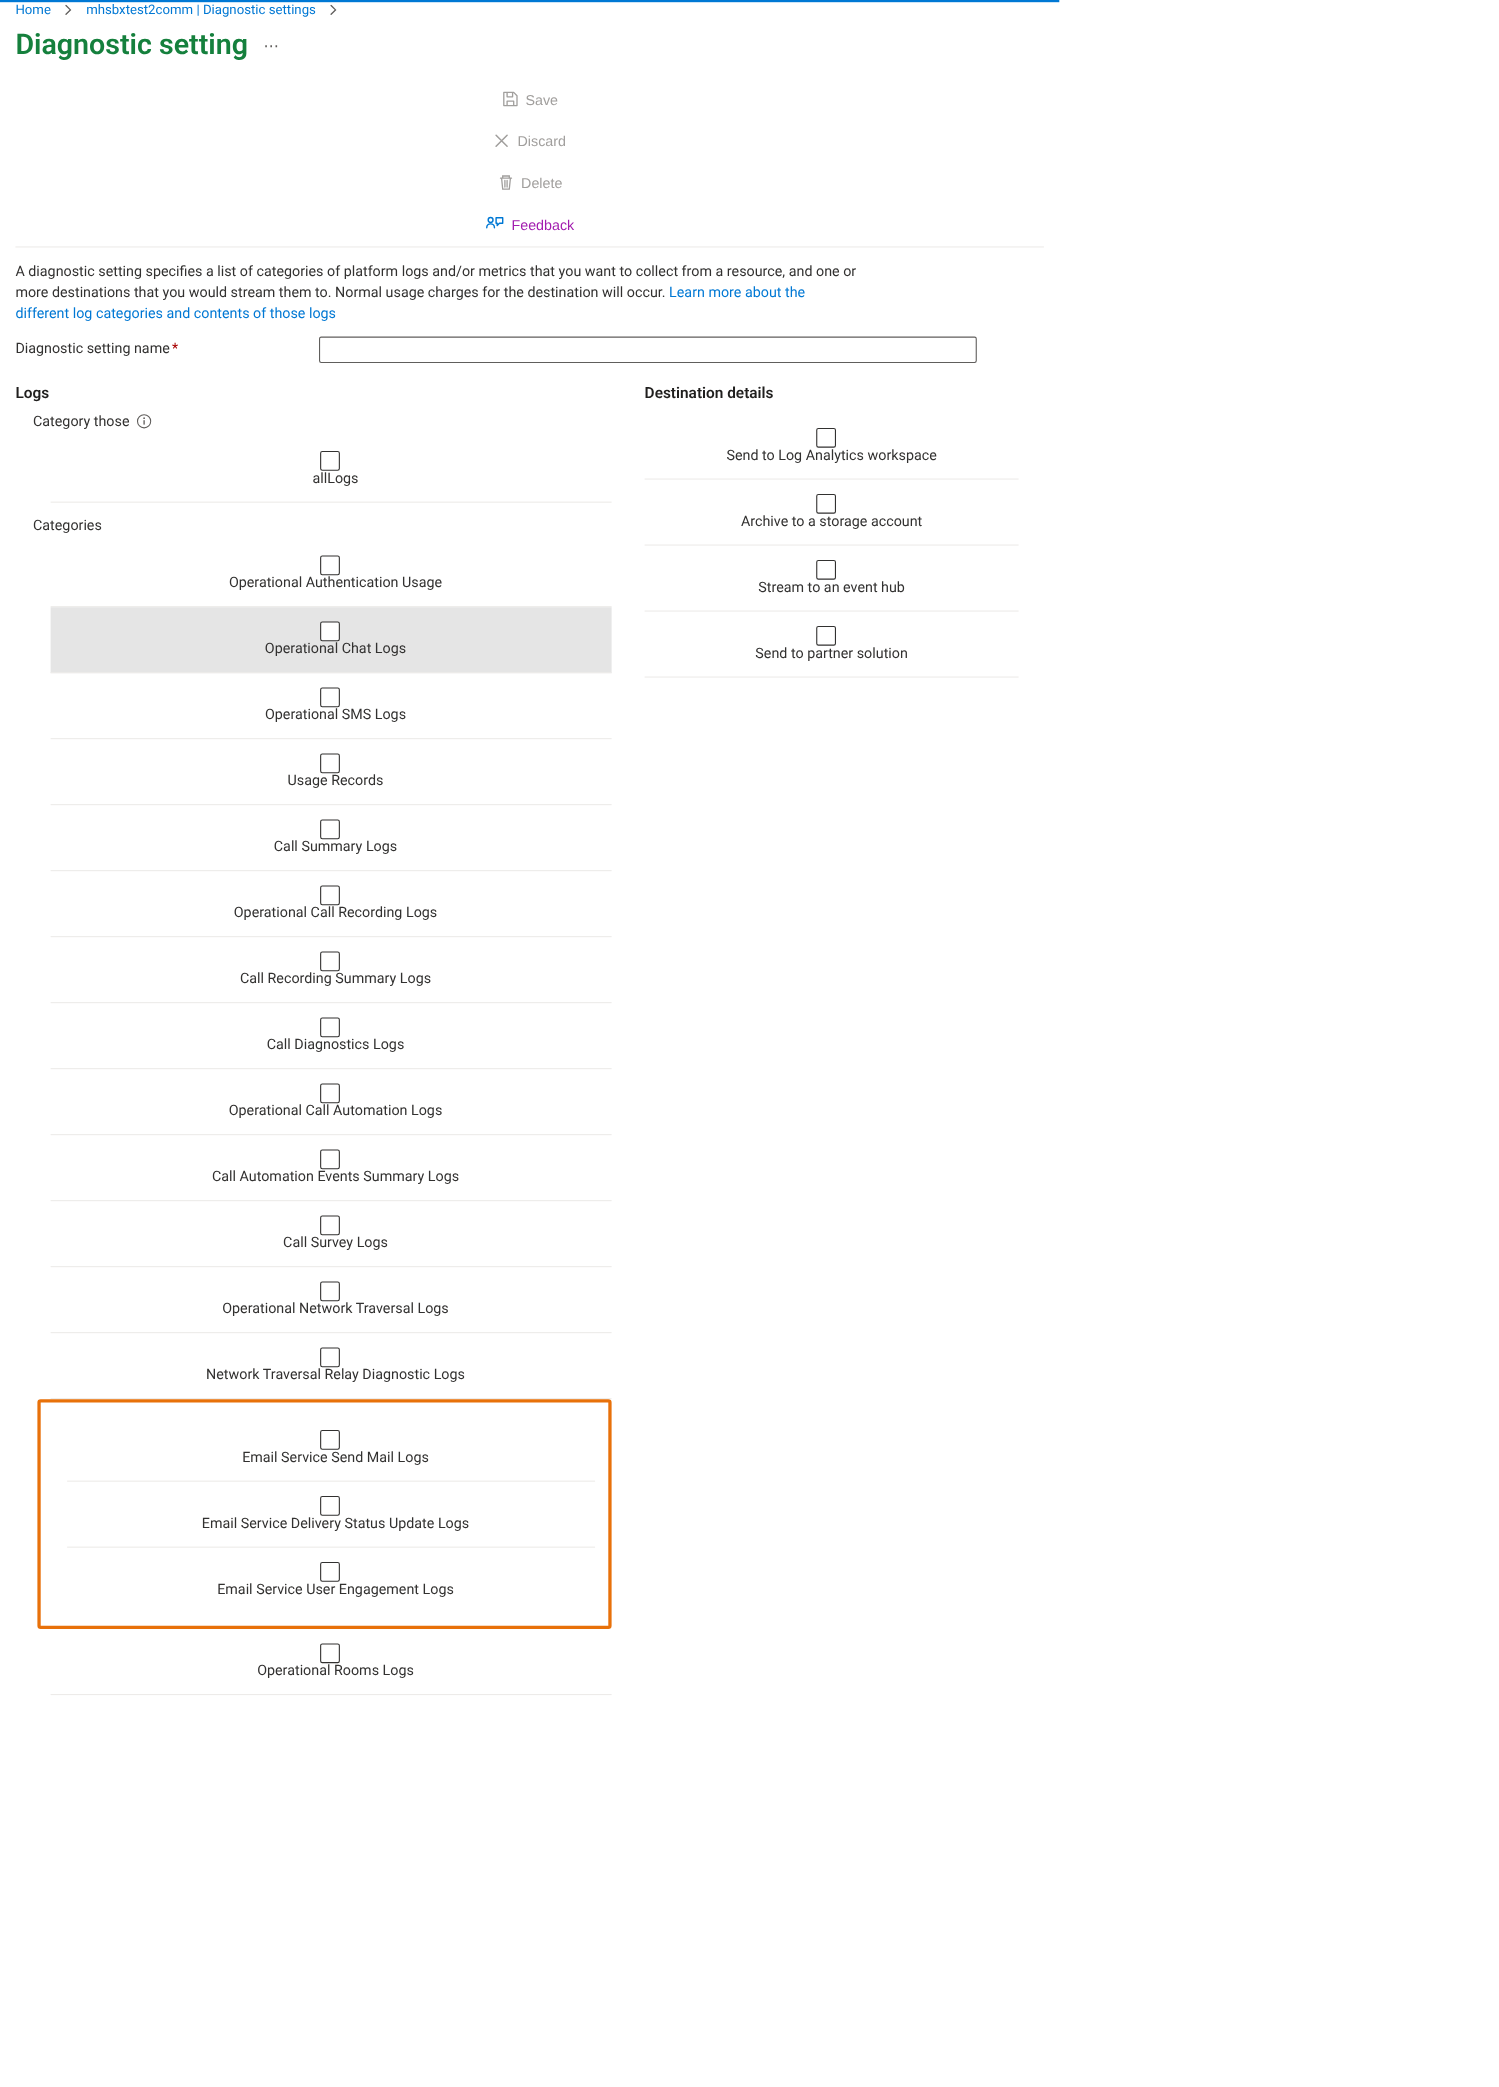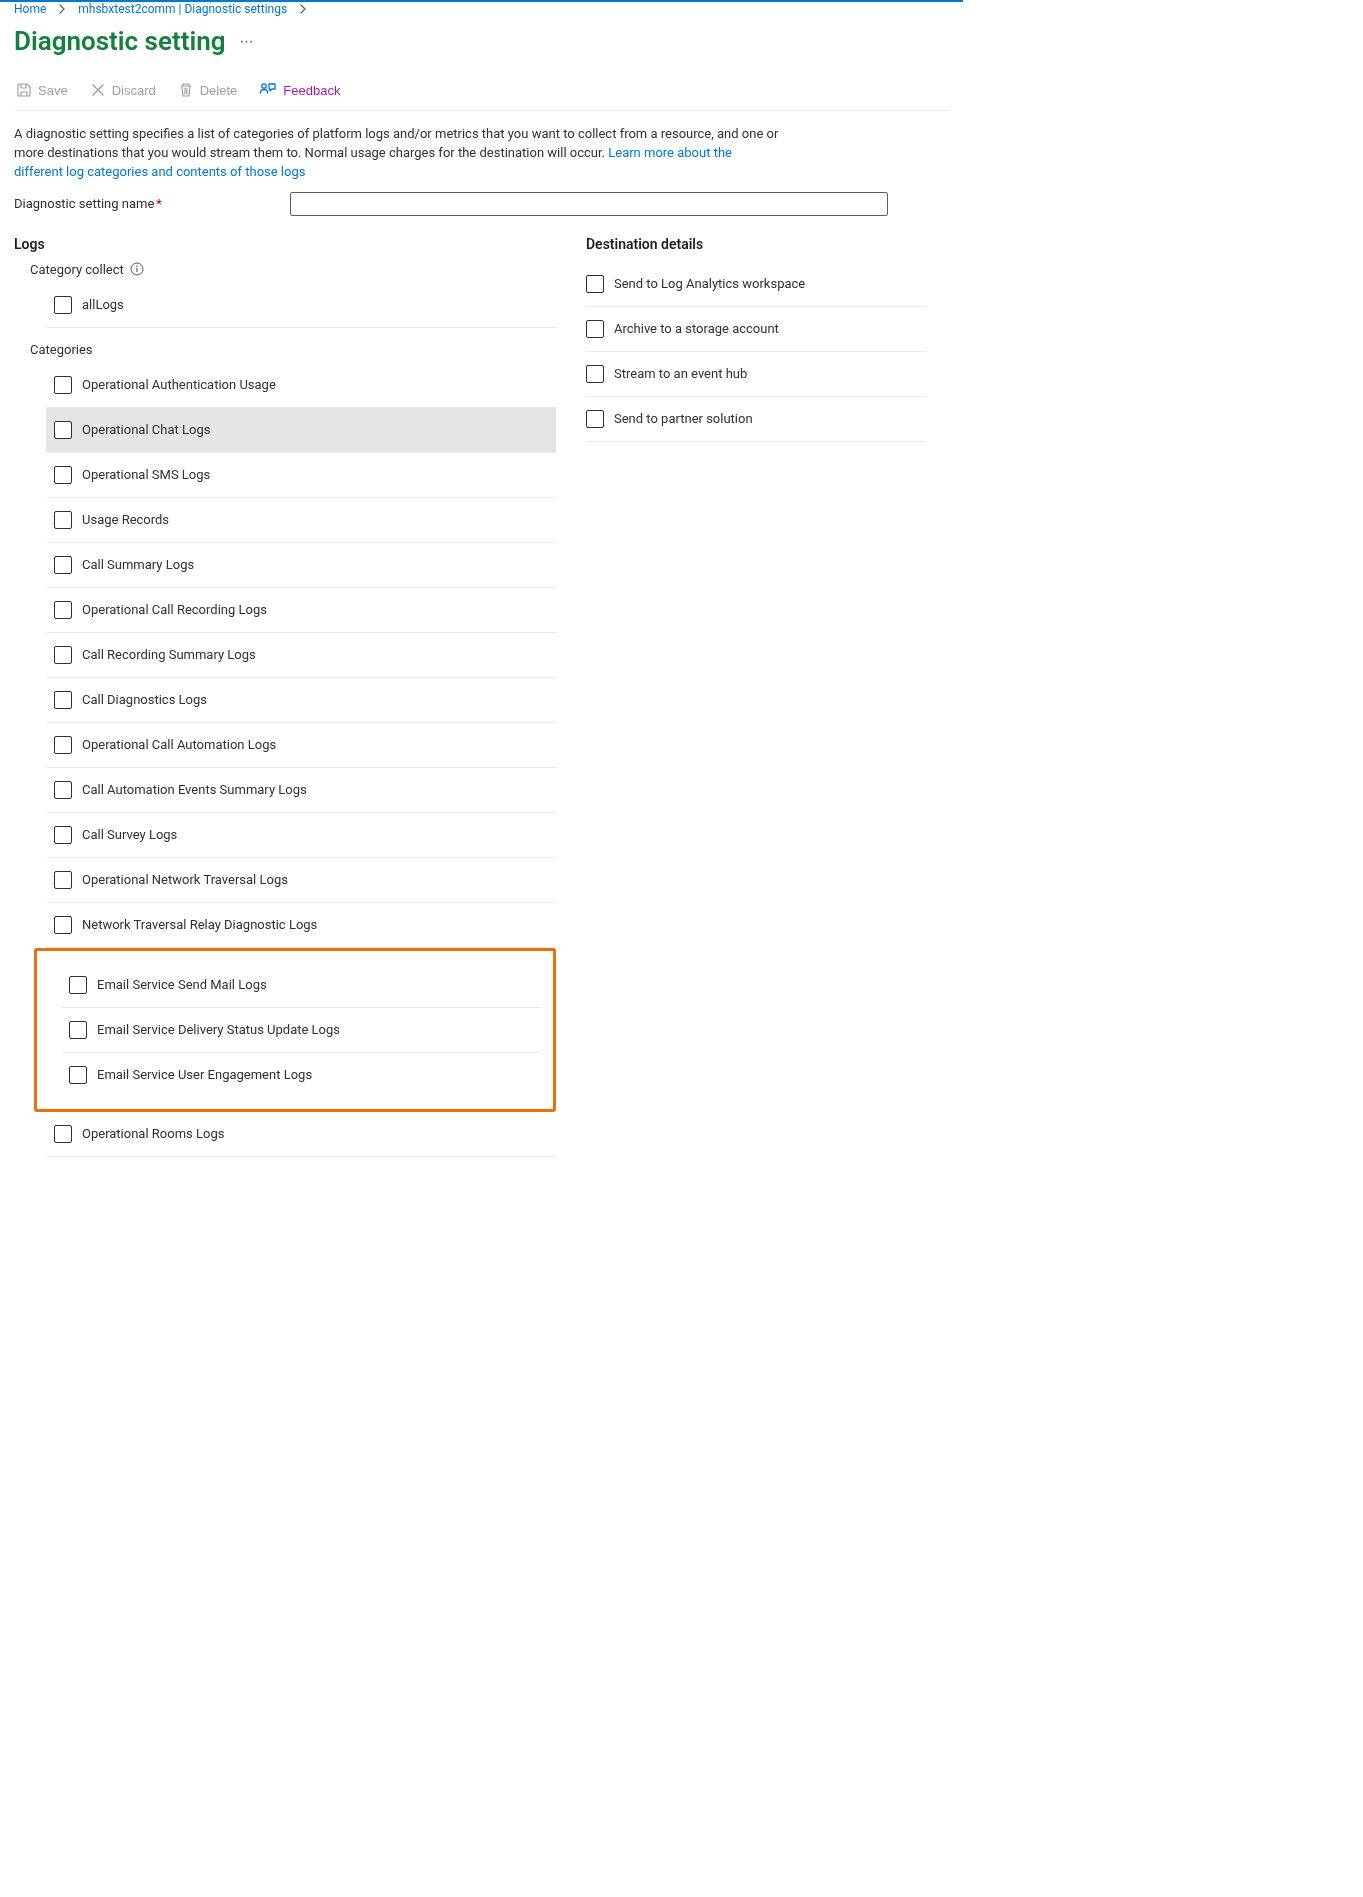--- a/index.html
+++ b/index.html
@@ -31,20 +31,21 @@
   .title-row { display: flex; align-items: center; gap: 14px; margin: 4px 0 18px 0; }
   h1.page-title { font-size: 26px; font-weight: 600; margin: 0; color: #15803d; }
   .ellipsis { color: #605e5c; font-size: 14px; letter-spacing: 1px; cursor: pointer; }
   
   .toolbar {
     display: flex;
     align-items: center;
     gap: 18px;
     padding: 6px 0 10px 0;
     border-bottom: 1px solid #edebe9;
+    flex-direction: column;
   }
   .tool-btn {
     display: inline-flex;
     align-items: center;
     gap: 6px;
     background: none;
     border: none;
     font-size: 13px;
     color: #a21caf;
     cursor: pointer;
@@ -77,20 +78,21 @@
   .sub-header { font-size: 13px; color: #323130; margin: 6px 0 6px 16px; display:flex; align-items:center; gap:6px; }
   .sub-header.nomargin { margin-left: 16px; margin-top: 14px; }
   .info-ic { display:inline-flex; }
   
   .group-row, .cat-row, .dest-row {
     display: flex;
     align-items: center;
     padding: 13px 0 13px 8px;
     border-bottom: 1px solid #edebe9;
     cursor: pointer;
+    flex-direction: column;
   }
   .group-row { margin-left: 32px; }
   .cat-row { margin-left: 32px; }
   .cat-row.hovered { background: #e5e5e5; }
   .dest-row { margin-left: 0; padding-left: 0; }
   .chk {
     appearance: none;
     width: 18px;
     height: 18px;
     border: 1px solid #323130;
@@ -184,21 +186,21 @@
     </label>
     <input class="name-input" type="text" value="" style="">
   </div>
 
   <div class="columns">
 
     <div class="col-left">
       <div class="section-header">Logs</div>
 
       <div class="sub-header">
-        <span>Category collect</span>
+        <span>Category those</span>
         <span class="info-ic">
           <svg width="14" height="14" viewBox="0 0 14 14">
               <circle cx="7" cy="7" r="6" stroke="#605e5c" stroke-width="1" fill="none"></circle>
               <circle cx="7" cy="4.2" r="0.8" fill="#605e5c"></circle>
               <rect x="6.4" y="6" width="1.2" height="4" fill="#605e5c"></rect>
             </svg>
         </span>
       </div>
 
       <div class="group-row">

